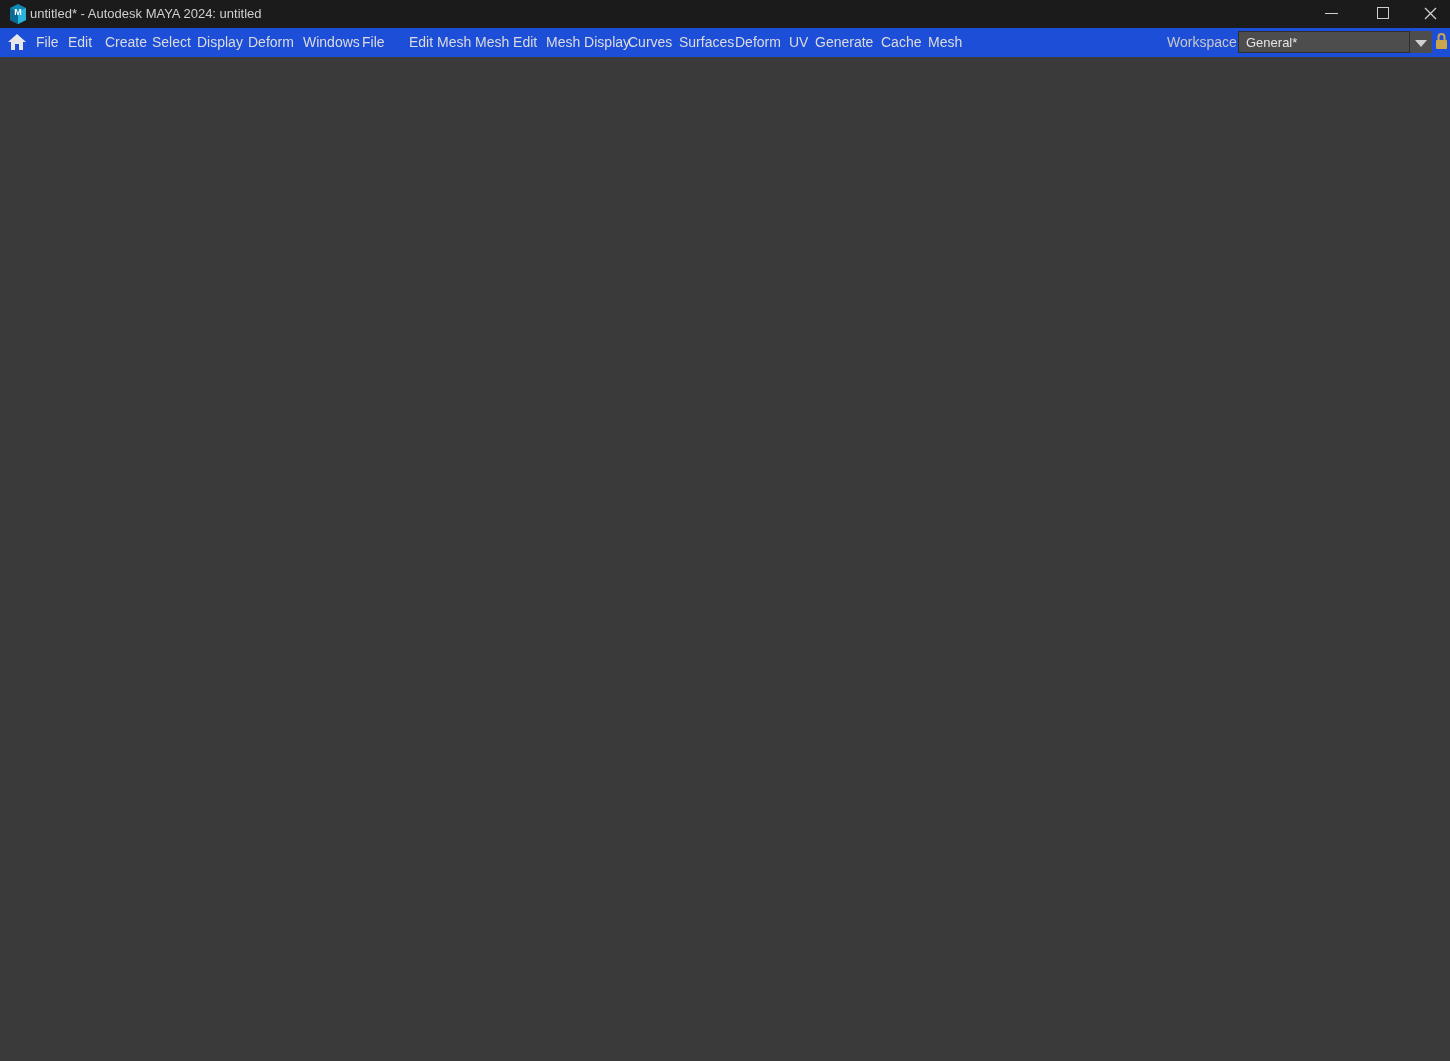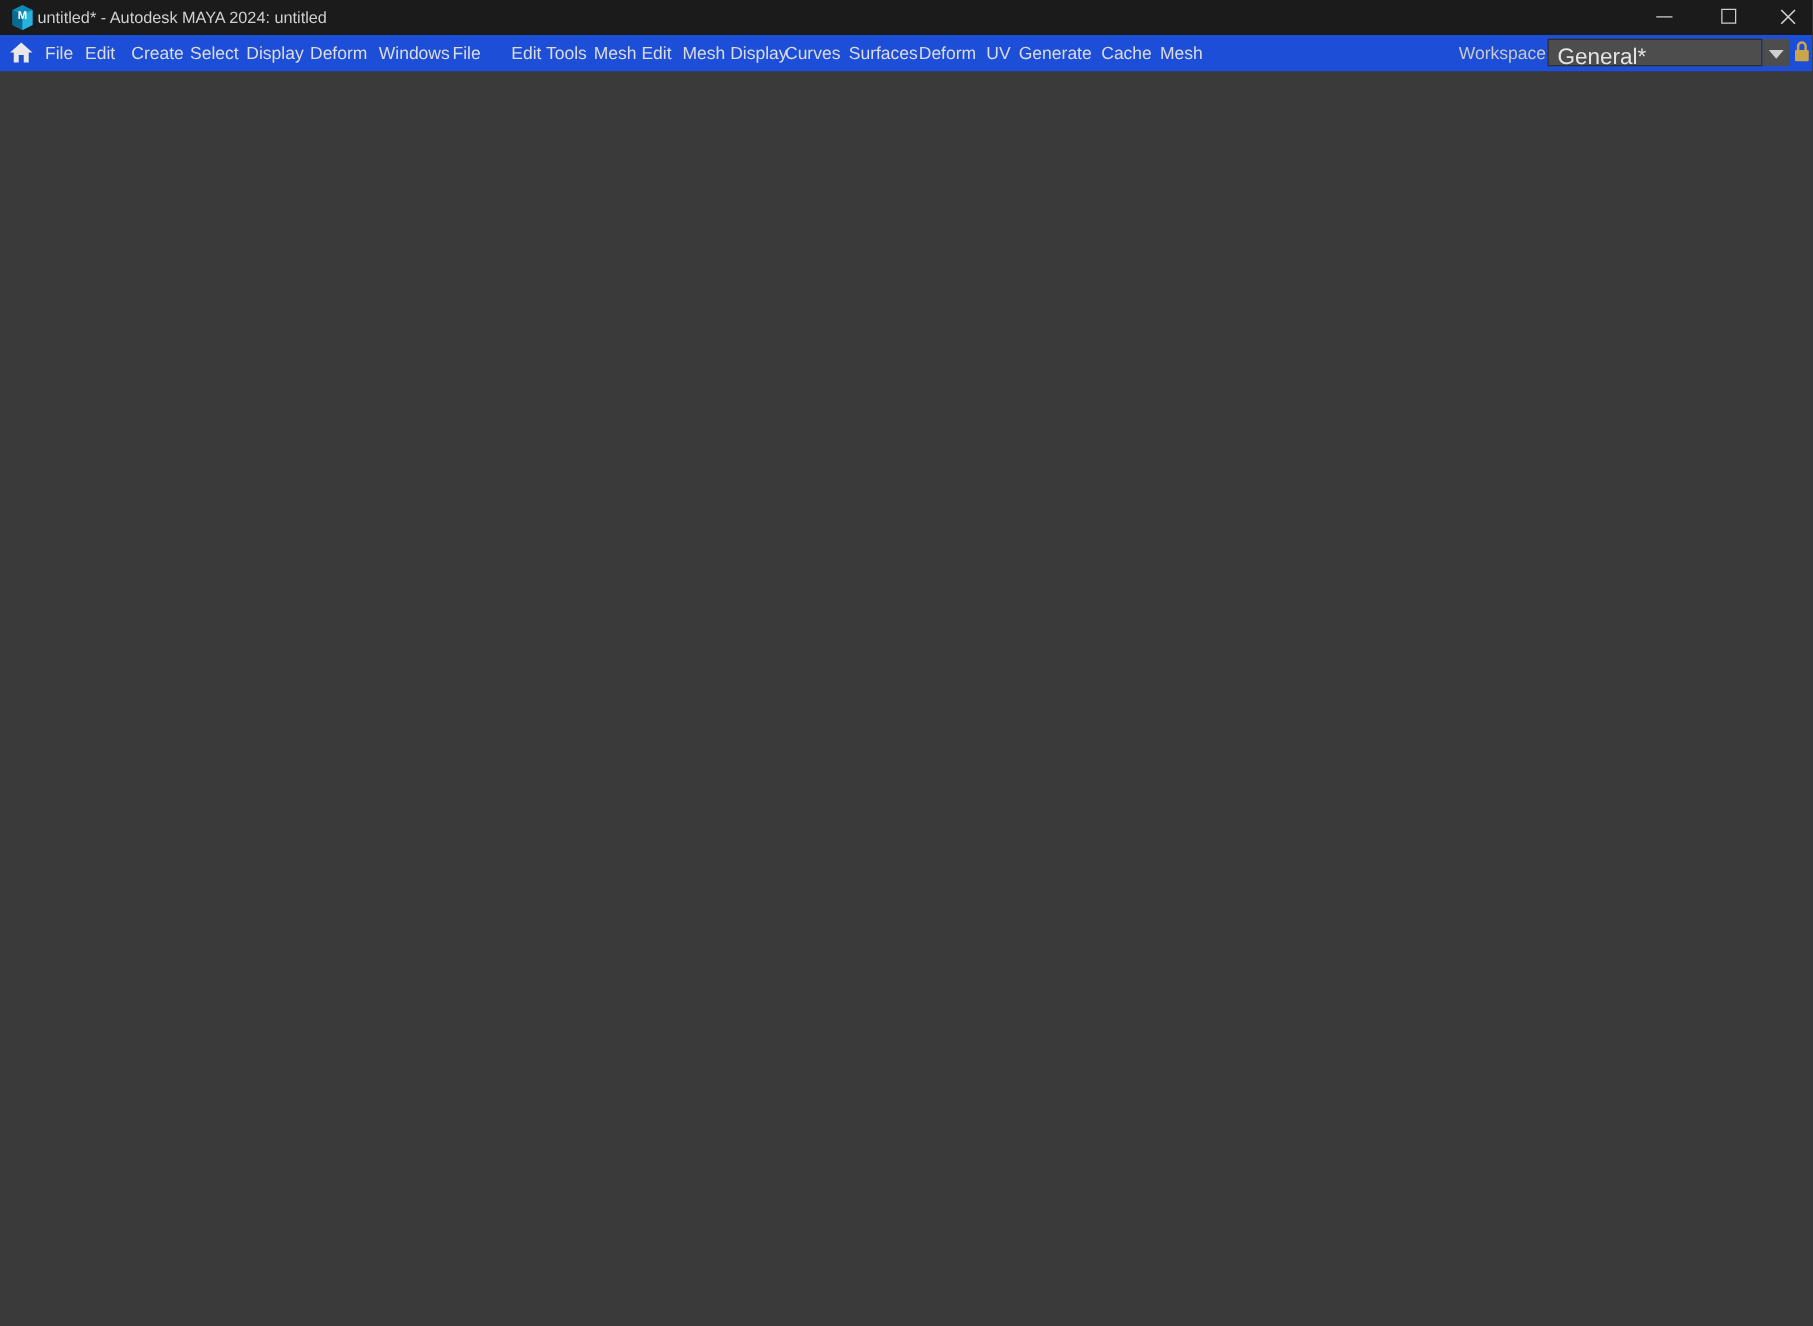--- a/index.html
+++ b/index.html
@@ -30,32 +30,32 @@
 <path d="M10 1 L19 9 H16 V17 H12 V11 H8 V17 H4 V9 H1 Z" fill="#e8e8e8"></path>
       </svg>
       <div class="mi" style="left:36px">File</div>
       <div class="mi" style="left:68px">Edit</div>
       <div class="mi" style="left:105px">Create</div>
       <div class="mi" style="left:152px">Select</div>
       <div class="mi" style="left:197px">Display</div>
       <div class="mi" style="left:248px">Deform</div>
       <div class="mi" style="left:303px">Windows</div>
       <div class="mi" style="left:362px">File</div>
-      <div class="mi" style="left:409px">Edit Tools</div>
+      <div class="mi" style="left:409px">Edit Mesh</div>
       <div class="mi" style="left:475px">Mesh Edit</div>
       <div class="mi" style="left:546px">Mesh Display</div>
       <div class="mi" style="left:628px">Curves</div>
       <div class="mi" style="left:679px">Surfaces</div>
       <div class="mi" style="left:735px">Deform</div>
       <div class="mi" style="left:789px">UV</div>
       <div class="mi" style="left:815px">Generate</div>
       <div class="mi" style="left:881px">Cache</div>
       <div class="mi" style="left:928px">Mesh</div>
       <div class="mi" style="left:1167px;color:#c8c8c8">Workspace:</div>
-      <div class="abs" style="left:1238px;top:3px;width:172px;height:22px;background:#4d4d4d;border:1px solid #2e2e2e;color:#e4e4e4;font-size:18px;padding:3px 0 0 7px;">General*</div>
+      <div class="abs" style="left:1238px;top:3px;width:172px;height:22px;background:#4d4d4d;border:1px solid #2e2e2e;color:#e4e4e4;font-size:13px;padding:3px 0 0 7px;">General*</div>
       <svg class="abs" style="left:1410px;top:3px" width="22" height="22">
         <rect width="22" height="22" fill="#4d4d4d"></rect>
         <path d="M5 9 L17 9 L11 16 Z" fill="#d0d0d0"></path>
       </svg>
       <svg class="abs" style="left:1435px;top:4px" width="13" height="18" viewBox="0 0 13 18">
 <rect x="1" y="8" width="11" height="9" rx="1" fill="#caa54a"></rect>
         <path d="M3.5 8 V5 a3 3 0 0 1 6 0 V8" fill="none" stroke="#caa54a" stroke-width="2"></path>
       </svg>
     </div>
   </div>

